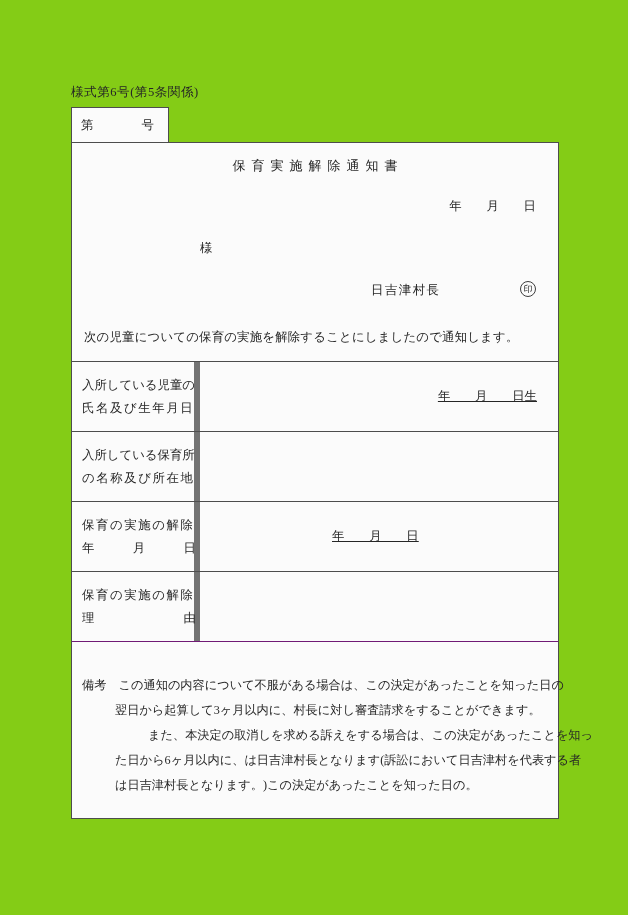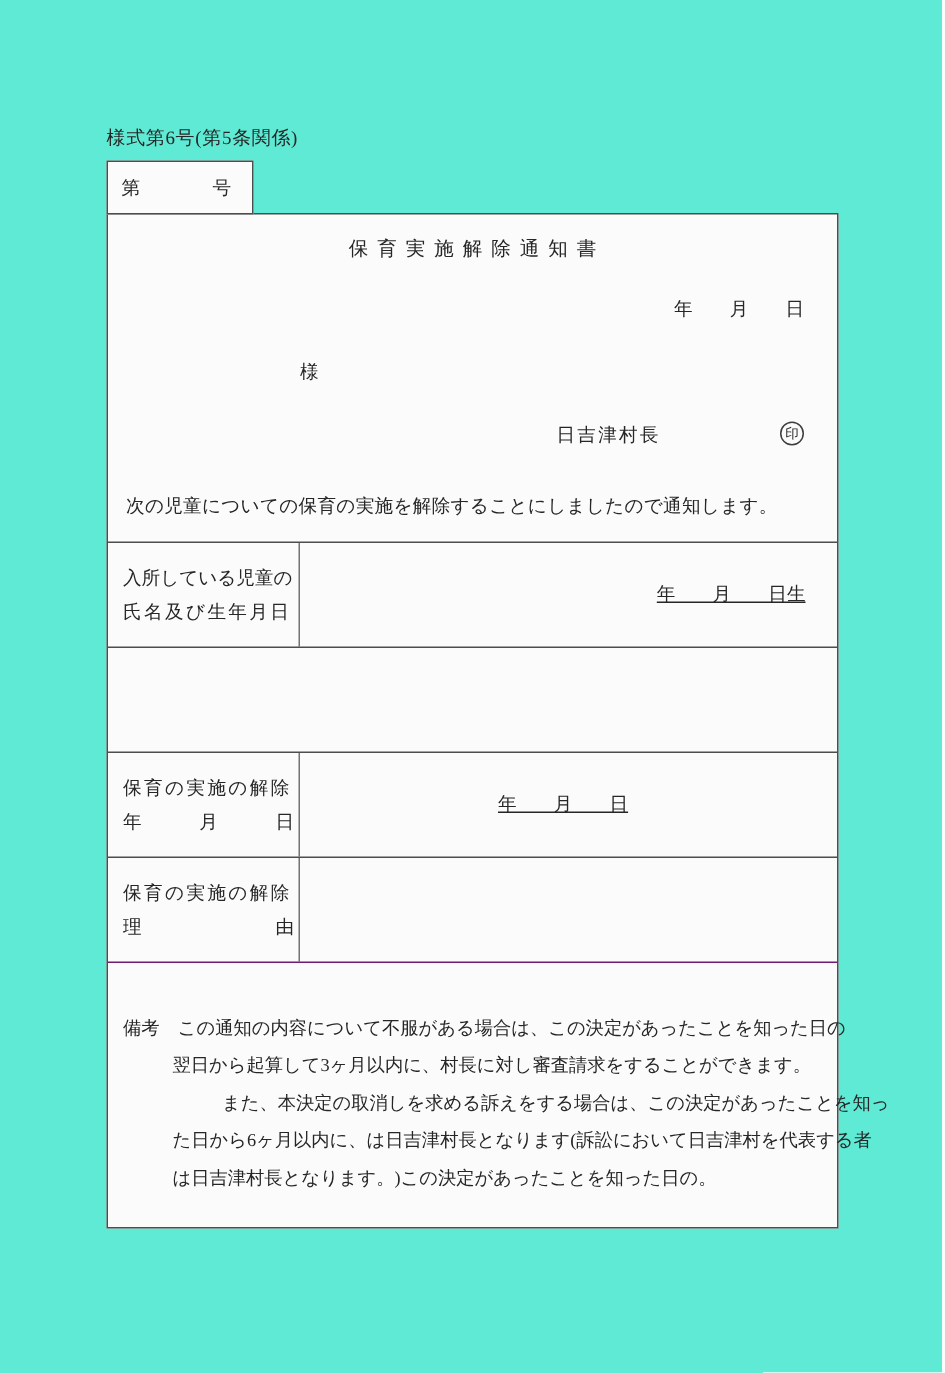--- a/index.html
+++ b/index.html
@@ -4,21 +4,21 @@
 <style>
   html, body {
     margin: 0;
     padding: 0;
     background: #fbfbfb;
   }
   .page {
     position: relative;
     width: 628px;
     height: 915px;
-    background: #5eead4;
+    background: #84cc16;
     font-family: "Liberation Serif", "DejaVu Serif", serif;
     color: #262626;
     font-size: 12.4px;
     overflow: hidden;
   }
   .abs { position: absolute; }
 
   .form-label {
     left: 71px; top: 84px;
     font-size: 12.6px;
@@ -90,21 +90,21 @@
     display: flex;
   }
   .r0 { top: 218px; }
   .r1 { top: 288px; }
   .r2 { top: 358px; }
   .r3 { top: 428px; }
 
   .tlabel {
     width: 128px;
     box-sizing: border-box;
-    border-right: 1px solid #737373;
+    border-right: 6px solid #737373;
     display: flex;
     flex-direction: column;
     justify-content: center;
     padding-left: 10px;
   }
   .lline {
     width: 114px;
     line-height: 23px;
     white-space: nowrap;
   }
@@ -170,20 +170,24 @@
 
     <div class="abs trow r0">
       <div class="tlabel">
         <div class="lline">入所している児童の</div>
         <div class="lline ls">氏名及び生年月日</div>
       </div>
       <div class="tvalue val-right">年　　月　　日生</div>
     </div>
 
     <div class="abs trow r1">
+      <div class="tlabel">
+        <div class="lline">入所している保育所</div>
+        <div class="lline ls">の名称及び所在地</div>
+      </div>
       <div class="tvalue"></div>
     </div>
 
     <div class="abs trow r2">
       <div class="tlabel">
         <div class="lline ls">保育の実施の解除</div>
         <div class="lline spread">年　月　日</div>
       </div>
       <div class="tvalue val-mid">年　　月　　日</div>
     </div>

